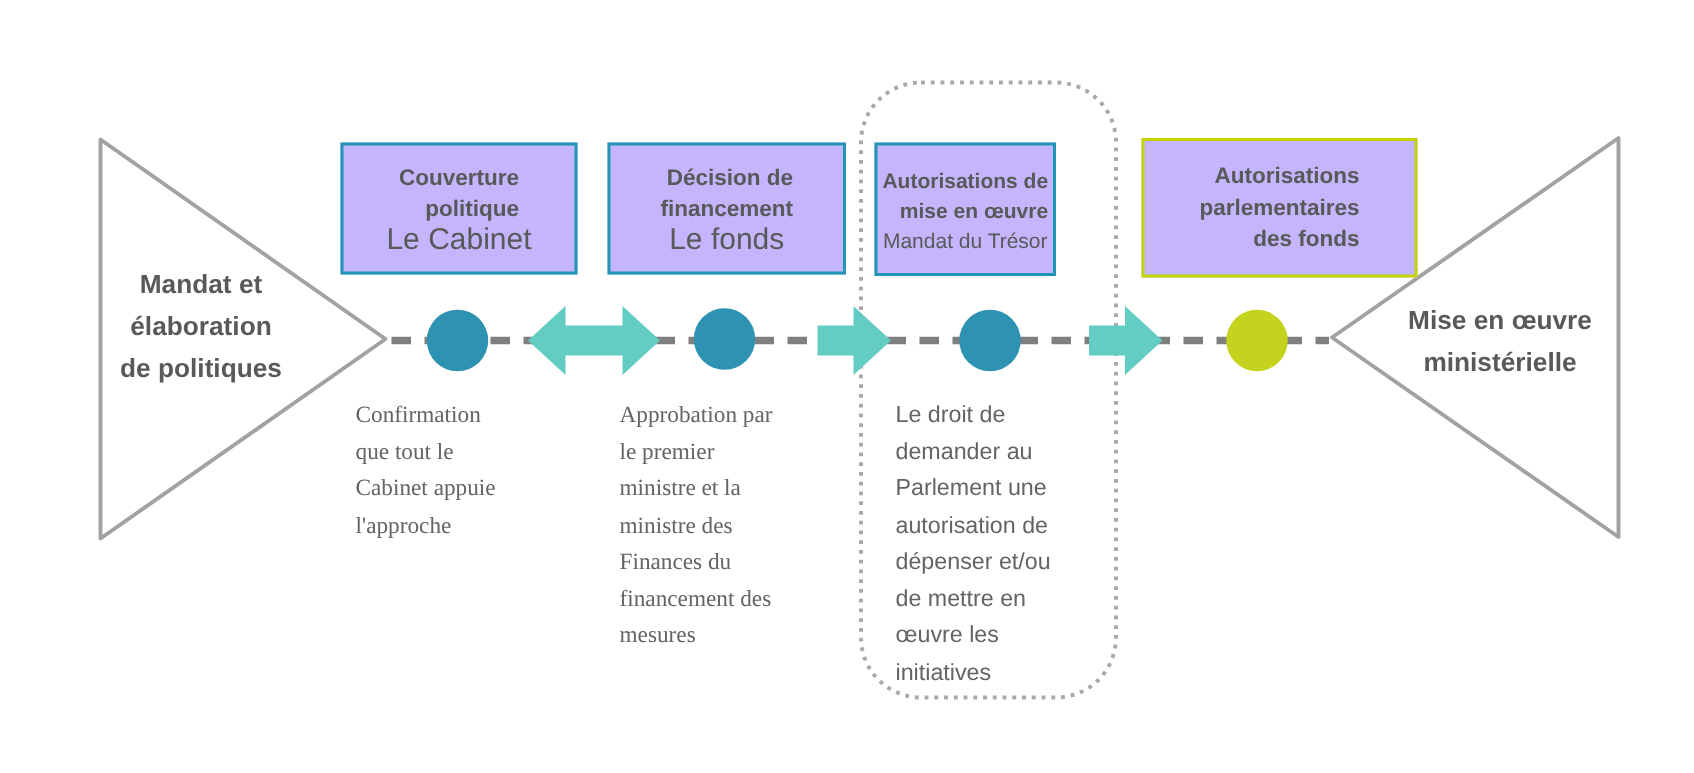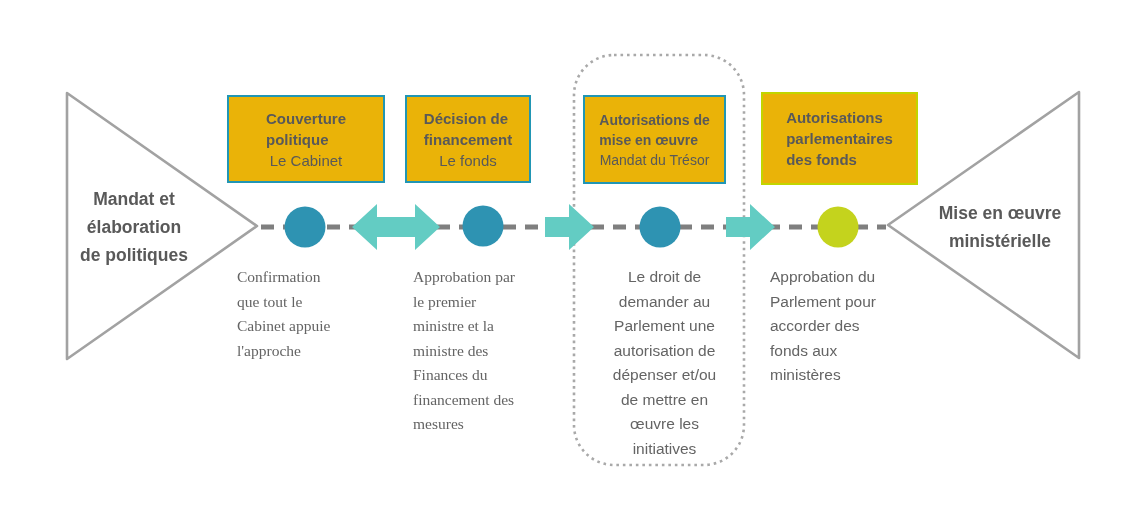--- a/index.html
+++ b/index.html
@@ -15,33 +15,33 @@
 
   .tri { fill: #ffffff; stroke: var(--triangle-gray, #a2a2a2); stroke-width: 2.6; stroke-linejoin: round; }
   .timeline { stroke: var(--line-gray, #7f7f7f); stroke-width: 5; stroke-dasharray: 13 9; }
   .dotted-outline { fill: none; stroke: var(--dotted-gray, #a9a9a9); stroke-width: 2.6; stroke-dasharray: 2.6 3.9; }
   .arrow { fill: var(--arrow-teal, #63ccc3); }
   .dot-teal { fill: var(--teal, #2e93b2); }
   .dot-lime { fill: var(--lime, #c4d31d); }
 
   .stage-box {
     position: absolute;
-    background: #eab308;
+    background: #c4b5fd;
     border: 2.6px solid var(--teal-border, #2196b4);
     display: flex;
     flex-direction: column;
     align-items: center;
     justify-content: center;
-    text-align: left;
+    text-align: right;
     box-sizing: border-box;
     color: var(--heading-text, #595959);
   }
   .stage-box.lime-border { border-color: var(--lime-border, #c2d500); }
   .box-title { font-weight: bold; font-size: 15px; line-height: 21px; white-space: pre-line; }
-  .box-subtitle { font-weight: normal; font-size: 15px; line-height: 21px; white-space: pre-line; }
+  .box-subtitle { font-weight: normal; font-size: 20px; line-height: 21px; white-space: pre-line; }
   .stage-box.compact .box-title, .stage-box.compact .box-subtitle { font-size: 14px; line-height: 20px; }
 
   .tri-label {
     position: absolute;
     font-weight: bold;
     font-size: 17.5px;
     line-height: 28px;
     color: var(--heading-text, #595959);
     text-align: center;
     white-space: pre-line;
@@ -72,69 +72,64 @@
     <polygon class="arrow" points="352,227 377,204 377,217 415,217 415,204 440,227 415,250 415,237 377,237 377,250"></polygon>
     <polygon class="arrow" points="545,217 569,217 569,204 594,227 569,250 569,237 545,237"></polygon>
     <polygon class="arrow" points="726,217 750,217 750,204 775,227 750,250 750,237 726,237"></polygon>
 
     <circle class="dot-teal" cx="305" cy="227" r="20.5"></circle>
     <circle class="dot-teal" cx="483" cy="226" r="20.5"></circle>
     <circle class="dot-teal" cx="660" cy="227" r="20.5"></circle>
     <circle class="dot-lime" cx="838" cy="227" r="20.5"></circle>
   </svg>
 
-  <div class="tri-label" style="left:49px; top:185px; width:170px;">Mandat et
+  <div class="tri-label" style="left:49px; top:175px; width:170px;">Mandat et
 élaboration
 de politiques</div>
   <div class="tri-label" style="left:913px; top:199px; width:174px;">Mise en œuvre
 ministérielle</div>
 
   <div class="stage-box" style="left:227px; top:95px; width:158px; height:88px;">
     <div class="box-title">Couverture
 politique</div>
     <div class="box-subtitle">Le Cabinet</div>
   </div>
 
-  <div class="stage-box" style="left:405px; top:95px; width:126px; height:88px;">
+  <div class="stage-box" style="left:405px; top:95px; width:159px; height:88px;">
     <div class="box-title">Décision de
 financement</div>
     <div class="box-subtitle">Le fonds</div>
   </div>
 
-  <div class="stage-box compact" style="left:583px; top:95px; width:143px; height:89px;">
+  <div class="stage-box compact" style="left:583px; top:95px; width:121px; height:89px;">
     <div class="box-title">Autorisations de
 mise en œuvre</div>
     <div class="box-subtitle">Mandat du Trésor</div>
   </div>
 
-  <div class="stage-box lime-border" style="left:761px; top:92px; width:157px; height:93px;">
+  <div class="stage-box lime-border" style="left:761px; top:92px; width:184px; height:93px;">
     <div class="box-title">Autorisations
 parlementaires
 des fonds</div>
     <div class="box-subtitle"></div>
   </div>
 
   <div class="stage-desc" style="left:237px; top:265px; width:140px;font-family:Liberation Serif, serif;">Confirmation
 que tout le
 Cabinet appuie
 l'approche</div>
   <div class="stage-desc" style="left:413px; top:265px; width:155px;font-family:Liberation Serif, serif;">Approbation par
 le premier
 ministre et la
 ministre des
 Finances du
 financement des
 mesures</div>
-  <div class="stage-desc" style="left:597px; top:265px; width:135px;text-align:center;">Le droit de
+  <div class="stage-desc" style="left:597px; top:265px; width:135px;">Le droit de
 demander au
 Parlement une
 autorisation de
 dépenser et/ou
 de mettre en
 œuvre les
 initiatives</div>
-  <div class="stage-desc" style="left:770px; top:265px; width:150px;">Approbation du
-Parlement pour
-accorder des
-fonds aux
-ministères</div>
 
 </div>
 
 </body></html>

